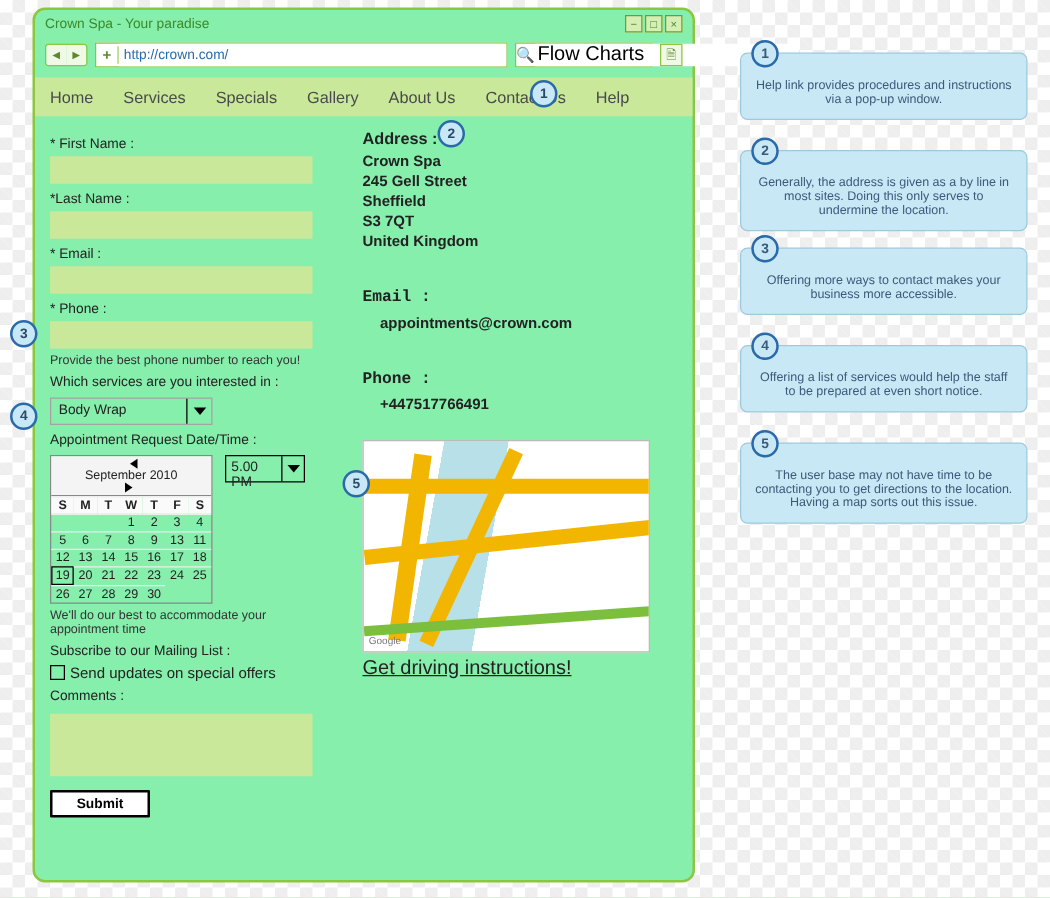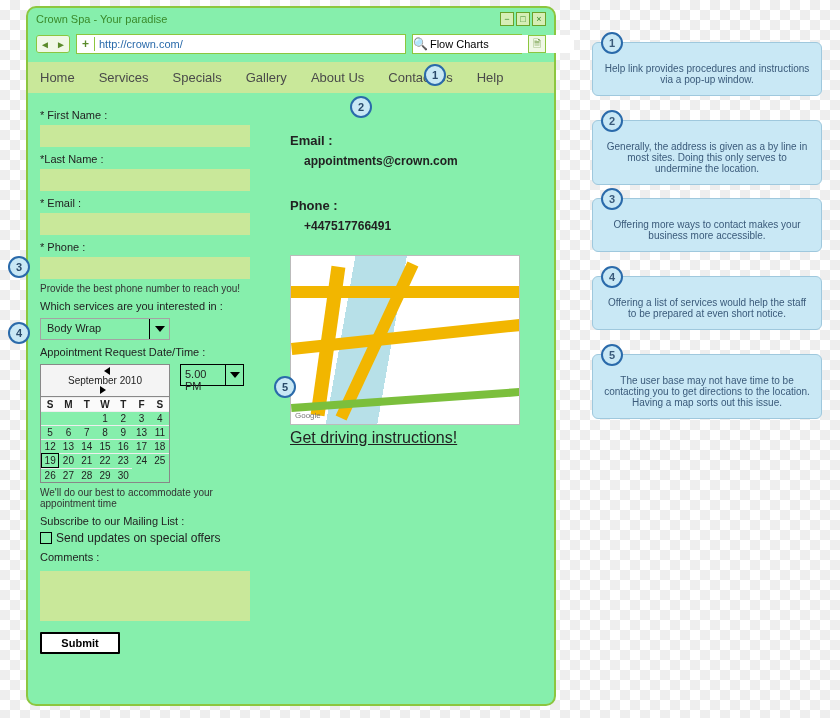--- a/index.html
+++ b/index.html
@@ -17,21 +17,21 @@
   .winbtn { width: 14px; height: 14px; border: 1px solid #6aa229; margin-left: 2px; background: #d6eeb6;
     display: inline-flex; align-items: center; justify-content: center; font-size: 9px; color: #3a8a2a; }
   .toolbar { display: flex; align-items: center; gap: 6px; padding: 4px 8px 8px 8px; }
   .navbtns { display: flex; border: 1px solid #8cc63f; border-radius: 3px; overflow: hidden; }
   .navbtn { width: 16px; height: 16px; background: #f0f8e6; display: flex; align-items: center; justify-content: center; color: #5a8a2a; font-size: 10px; }
   .addrbar { flex: 1; display: flex; align-items: center; border: 1px solid #8cc63f; height: 20px; background: #fff; }
   .addrbar .plus { width: 18px; text-align: center; color: #5a8a2a; font-weight: bold; border-right: 1px solid #8cc63f; }
   .addrbar input { flex: 1; border: none; height: 18px; padding: 0 4px; font-size: 11px; color: #2a6aaa; }
   .search { display: flex; align-items: center; border: 1px solid #8cc63f; height: 20px; width: 110px; background: #fff; }
   .search .mag { width: 18px; text-align: center; color: #5a8a2a; }
-  .search input { flex: 1; border: none; height: 18px; font-size: 11px; padding: 0 2px; }
+  .search input { flex: 1; border: none; height: 18px; font-size: 16px; padding: 0 2px; }
   .docbtn { width: 18px; height: 18px; border: 1px solid #8cc63f; background: #f0f8e6; display: flex; align-items: center; justify-content: center; font-size: 10px; color: #5a8a2a; }
   .navmenu { display: flex; background: #c9e89a; padding: 6px 0; }
   .navmenu div { padding: 2px 12px; font-size: 13px; color: #4a4a4a; cursor: pointer; }
   .content { display: flex; padding: 10px 12px; gap: 20px; }
   .col-left { width: 230px; }
   .col-right { flex: 1; }
   .field-label { font-size: 11px; margin: 6px 0 4px 0; }
   .field-input { width: 210px; height: 22px; background: #c9e89a; border: none; }
   .hint { font-size: 10px; margin-top: 4px; color: #333; }
   .select { display: flex; width: 130px; border: 1px solid #a3a3a3; height: 22px; margin-top: 6px; gap: 16px; }
@@ -51,21 +51,21 @@
   .time-select { display: flex; width: 64px; height: 22px; border: 1px solid #000; }
   .time-select .val { flex: 1; padding: 3px 4px; font-size: 11px; }
   .time-select .arrow { width: 18px; border-left: 1px solid #000; display: flex; align-items: center; justify-content: center; }
   .time-select .arrow::after { content: ""; border: 5px solid transparent; border-top: 6px solid #000; margin-top: 4px; }
   .check-row { display: flex; align-items: center; gap: 4px; margin-top: 4px; }
   .checkbox { width: 12px; height: 12px; border: 1px solid #000; }
   textarea.comments { width: 210px; height: 50px; background: #c9e89a; border: none; margin-top: 4px; resize: none; }
   .submit { margin-top: 8px; width: 80px; height: 22px; border: 2px solid #000; border-radius: 1px; background: #fff; font-weight: bold; font-size: 11px; cursor: pointer; }
   .addr-block .h { font-weight: bold; font-size: 13px; margin-bottom: 4px; }
   .addr-block .line { font-weight: bold; font-size: 12px; margin: 2px 0; }
-  .sec-h { font-weight: bold; font-size: 13px; margin-top: 30px; }
+  .sec-h { font-weight: bold; font-size: 13px; margin-top: 30px; font-family: Liberation Mono, monospace; }
   .sec-v { font-weight: bold; font-size: 12px; margin-top: 6px; padding-left: 14px; }
   .map { width: 230px; height: 170px; margin-top: 22px; border: 1px solid #bbb; position: relative; overflow: hidden;
     background:
       linear-gradient(100deg,#fff 0 25%,#b7e0e8 25% 45%,#fff 45% 100%),
       #f1f1e8; }
   .road { position: absolute; background: #f2b600; }
   .road.a { left: 30px; top: 10px; width: 14px; height: 150px; transform: rotate(8deg); }
   .road.b { left: 0; top: 30px; width: 230px; height: 12px; }
   .road.c { left: 0; top: 75px; width: 230px; height: 12px; transform: rotate(-6deg); }
   .road.d { left: 80px; top: 0; width: 12px; height: 170px; transform: rotate(25deg); }
@@ -201,20 +201,30 @@
         <span>Send updates on special offers</span>
       </div>
 
       <div class="field-label">Comments :</div>
       <textarea class="comments" style=""></textarea>
 
       <button class="submit">Submit</button>
     </div>
 
     <div class="col-right">
+      <div class="addr-block">
+        <div class="h">Address :</div>
+        <div id="addr-lines">
+            <div class="line">Crown Spa</div>
+            <div class="line">245 Gell Street</div>
+            <div class="line">Sheffield</div>
+            <div class="line">S3 7QT</div>
+            <div class="line">United Kingdom</div>
+          </div>
+      </div>
       <div class="sec-h">Email :</div>
       <div class="sec-v">appointments@crown.com</div>
       <div class="sec-h">Phone :</div>
       <div class="sec-v">+447517766491</div>
 
       <div class="map">
         <div class="road a"></div>
           <div class="road b"></div>
           <div class="road c"></div>
           <div class="road d"></div>

